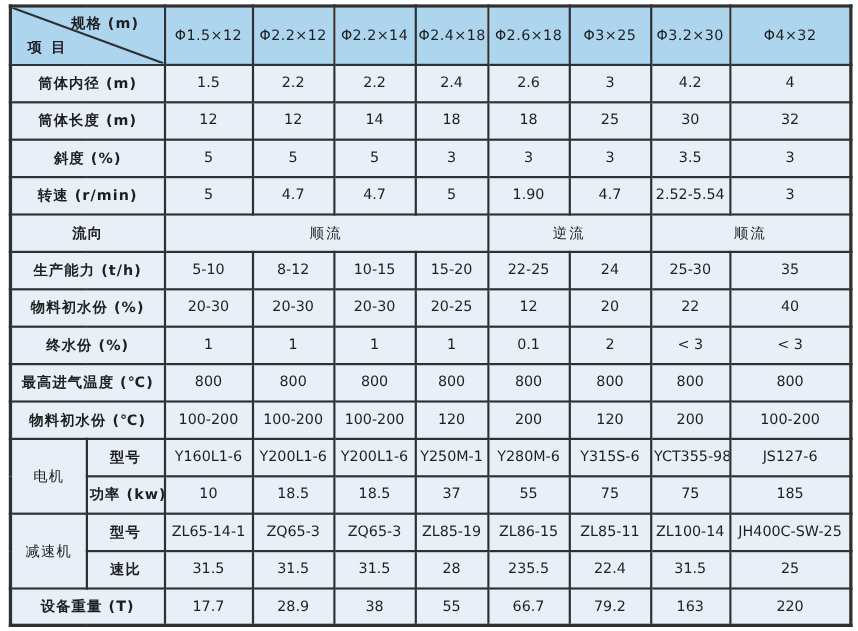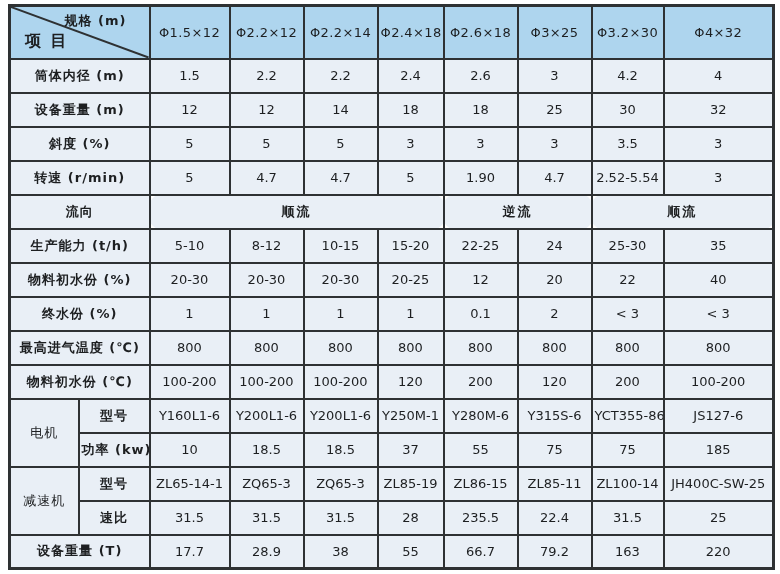--- a/index.html
+++ b/index.html
@@ -39,38 +39,38 @@
   }
   tr{height:34px;}
   tr.head{height:53px;}
   tr.head td{
     background:var(--header-bg,#aed5ee);
     letter-spacing:0.4px;
   }
   td.lbl{font-weight:600;letter-spacing:1px;}
   td.sublbl{font-weight:700;letter-spacing:1px;}
   td.grplbl{font-weight:400;letter-spacing:1px;}
-  td.flowcell{font-weight:700;letter-spacing:2px;border-radius:10px;}
+  td.flowcell{font-weight:400;letter-spacing:2px;}
   
   td.corner{
     position:relative;
     padding:0;
     text-align:left;
   }
   .corner svg.diag{
     position:absolute;left:0;top:0;width:100%;height:100%;
     display:block;
   }
   .corner .spec{
     position:absolute;top:5px;right:22px;
     font-weight:600;letter-spacing:1px;font-size:13px;
   }
   .corner .item{
     position:absolute;bottom:6px;left:14px;
-    font-weight:600;letter-spacing:2px;font-size:16px;
+    font-weight:600;letter-spacing:2px;font-size:13px;
   }
 </style>
 </head>
 <body>
 
 <div class="page">
   <table class="spec-table">
     <colgroup>
       <col style="width:69px">
         <col style="width:71px">
@@ -109,21 +109,21 @@
       <td>2.2</td>
       <td>2.2</td>
       <td>2.4</td>
       <td>2.6</td>
       <td>3</td>
       <td>4.2</td>
       <td>4</td>
     </tr>
 
     <tr>
-      <td colspan="2" class="lbl">设备重量 (m)</td>
+      <td colspan="2" class="lbl">筒体长度 (m)</td>
       <td>12</td>
       <td>12</td>
       <td>14</td>
       <td>18</td>
       <td>18</td>
       <td>25</td>
       <td>30</td>
       <td>32</td>
     </tr>
 
@@ -220,21 +220,21 @@
 
     <tr>
       <td rowspan="2" class="grplbl">电机</td>
       <td class="sublbl">型号</td>
       <td>Y160L1-6</td>
       <td>Y200L1-6</td>
       <td>Y200L1-6</td>
       <td>Y250M-1</td>
       <td>Y280M-6</td>
       <td>Y315S-6</td>
-      <td>YCT355-86</td>
+      <td>YCT355-98</td>
       <td>JS127-6</td>
     </tr>
 
     <tr>
       <td class="sublbl">功率 (kw)</td>
       <td>10</td>
       <td>18.5</td>
       <td>18.5</td>
       <td>37</td>
       <td>55</td>

